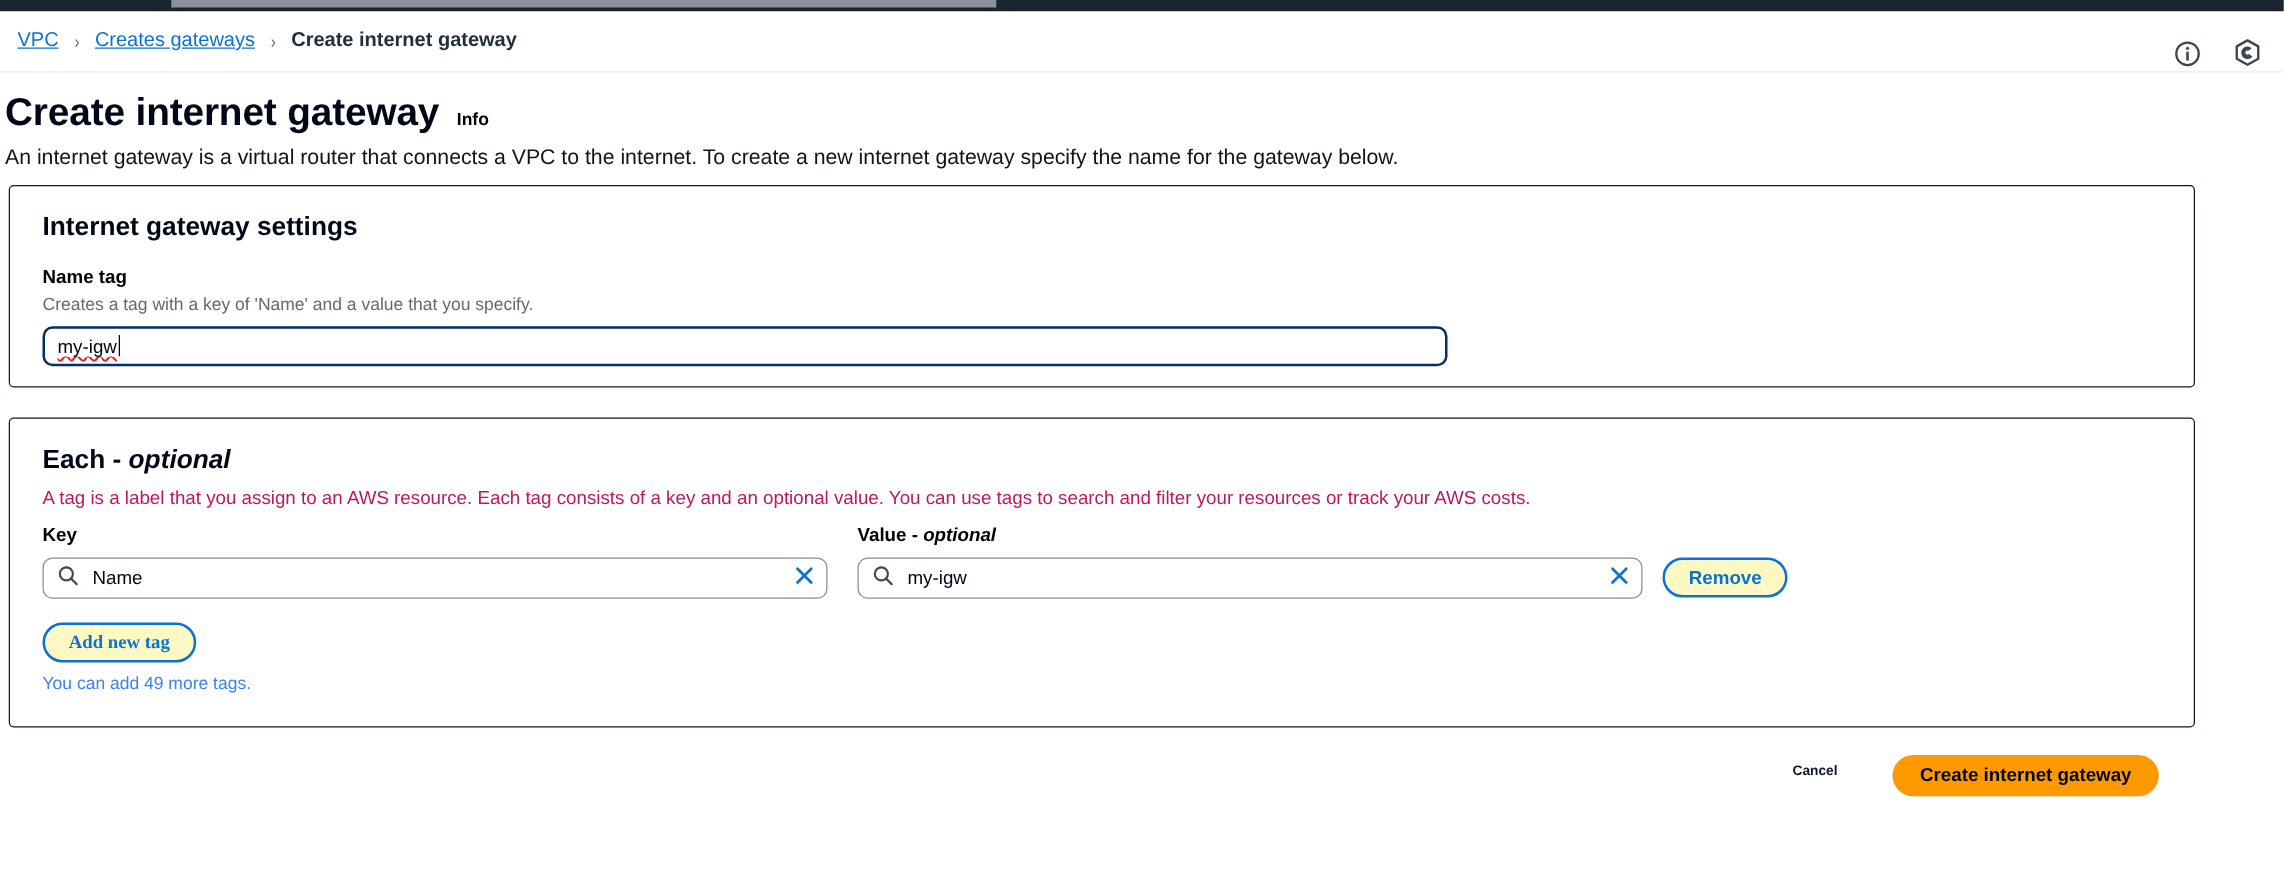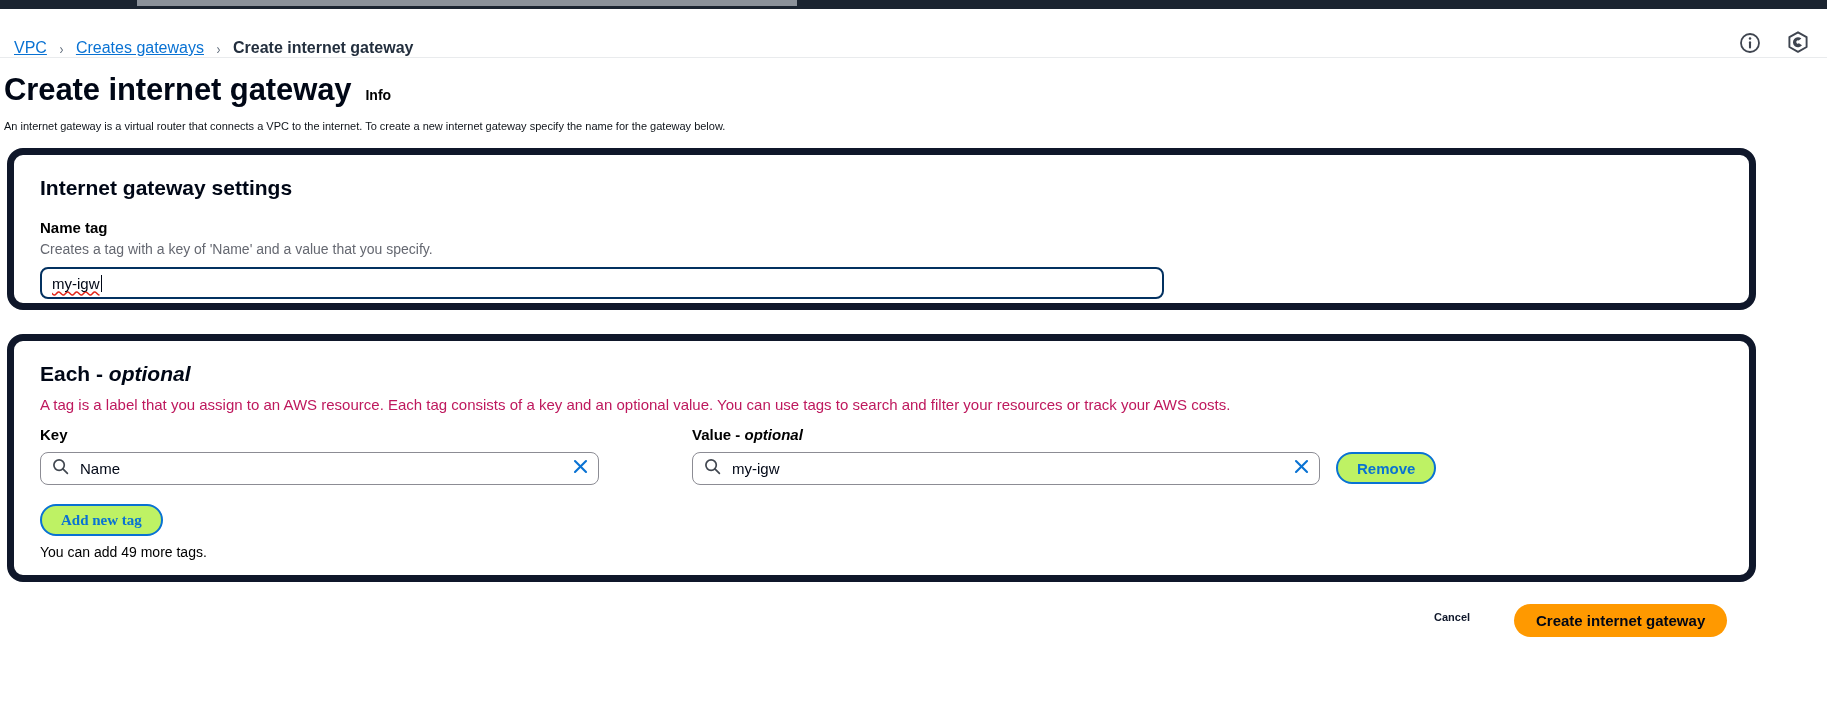--- a/index.html
+++ b/index.html
@@ -28,21 +28,21 @@
     background: #8b9199;
   }
 
   
   .breadcrumb-row {
     position: absolute;
     top: 9px; left: 0;
     width: 1827px;
     height: 49px;
     display: flex;
-    align-items: flex-end;
+    align-items: center;
     border-bottom: 1px solid #e9ebed;
   }
   .breadcrumb {
     display: flex;
     align-items: center;
     margin-left: 14px;
     font-size: 16px;
   }
   .crumb-link {
     color: #0972d3;
@@ -92,33 +92,33 @@
   }
   .info-link {
     margin-left: 14px;
     font-size: 14px;
     font-weight: 700;
     color: #000000;
     cursor: pointer;
   }
   .page-desc {
     margin-top: 8px;
-    font-size: 11px;
+    font-size: 17px;
     color: #0f141a;
     line-height: 20px;
   }
 
   
   .panel {
     position: absolute;
     left: 7px;
     width: 1749px;
     background: #ffffff;
-    border: 7px solid #0f172a;
-    border-radius: 16px;
+    border: 1px solid #0f172a;
+    border-radius: 4px;
   }
   #panel-igw-settings { top: 148px; height: 162px; }
   #panel-tags { top: 334px; height: 248px; }
 
   .panel-title {
     position: absolute;
     left: 26px;
     top: 21px;
     font-size: 21px;
     font-weight: 700;
@@ -206,21 +206,21 @@
     display: block;
   }
 
   
   .btn-normal {
     position: absolute;
     height: 32px;
     padding: 0 19px;
     border: 2px solid #0972d3;
     border-radius: 20px;
-    background: #bef264;
+    background: #fef9c3;
     color: #0972d3;
     font-size: 15px;
     font-weight: 700;
     font-family: "Liberation Sans", sans-serif;
     cursor: pointer;
     display: flex;
     align-items: center;
     justify-content: center;
     white-space: nowrap;
   }
@@ -249,21 +249,21 @@
     cursor: pointer;
     display: flex;
     align-items: center;
     justify-content: center;
     white-space: nowrap;
   }
 
   .helper-text {
     position: absolute;
     font-size: 14px;
-    color: #000000;
+    color: #3b82f6;
   }
 
   
   .footer-actions {
     position: absolute;
     top: 601px;
     left: 0;
     width: 1756px;
     height: 40px;
   }
@@ -324,21 +324,21 @@
 <section class="panel" id="panel-tags">
   <h2 class="panel-title"><span>Each - </span><em>optional</em></h2>
 
   <div class="panel-desc">A tag is a label that you assign to an AWS resource. Each tag consists of a key and an optional value. You can use tags to search and filter your resources or track your AWS costs.</div>
 
   <label class="field-label" style="left:26px; top:85px;">Key</label>
 
   <label class="field-label" style="left:678px; top:85px;"><span>Value - </span><em>optional</em></label>
 
   <div>
-    <div class="suggest-input" style="left:26px; top:111px; width:559px;">
+    <div class="suggest-input" style="left:26px; top:111px; width:628px;">
       <span class="search-icon">
         <svg width="17" height="17" viewBox="0 0 17 17" fill="none">
           <circle cx="7.1" cy="7.1" r="5.2" stroke="#414750" stroke-width="1.7"></circle>
           <line x1="10.9" y1="10.9" x2="15.4" y2="15.4" stroke="#414750" stroke-width="1.7" stroke-linecap="round"></line>
         </svg>
       </span>
       <span class="s-value">Name</span>
       <span class="clear-btn">
         <svg width="17" height="17" viewBox="0 0 17 17" fill="none">
           <line x1="3" y1="3" x2="14" y2="14" stroke="#0972d3" stroke-width="2.1" stroke-linecap="round"></line>

